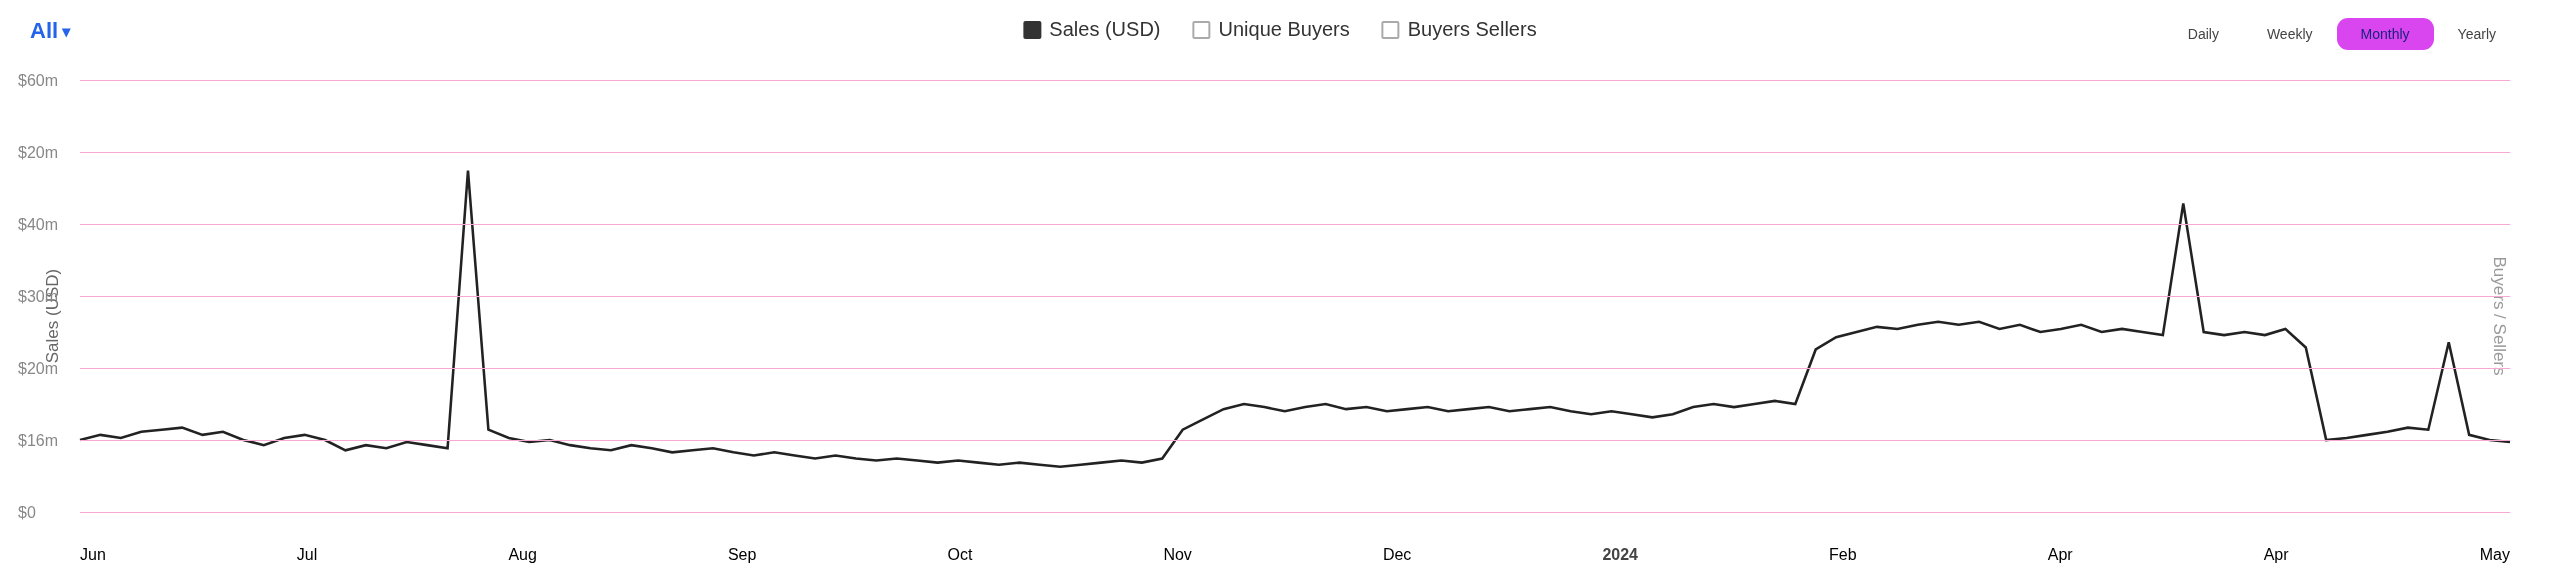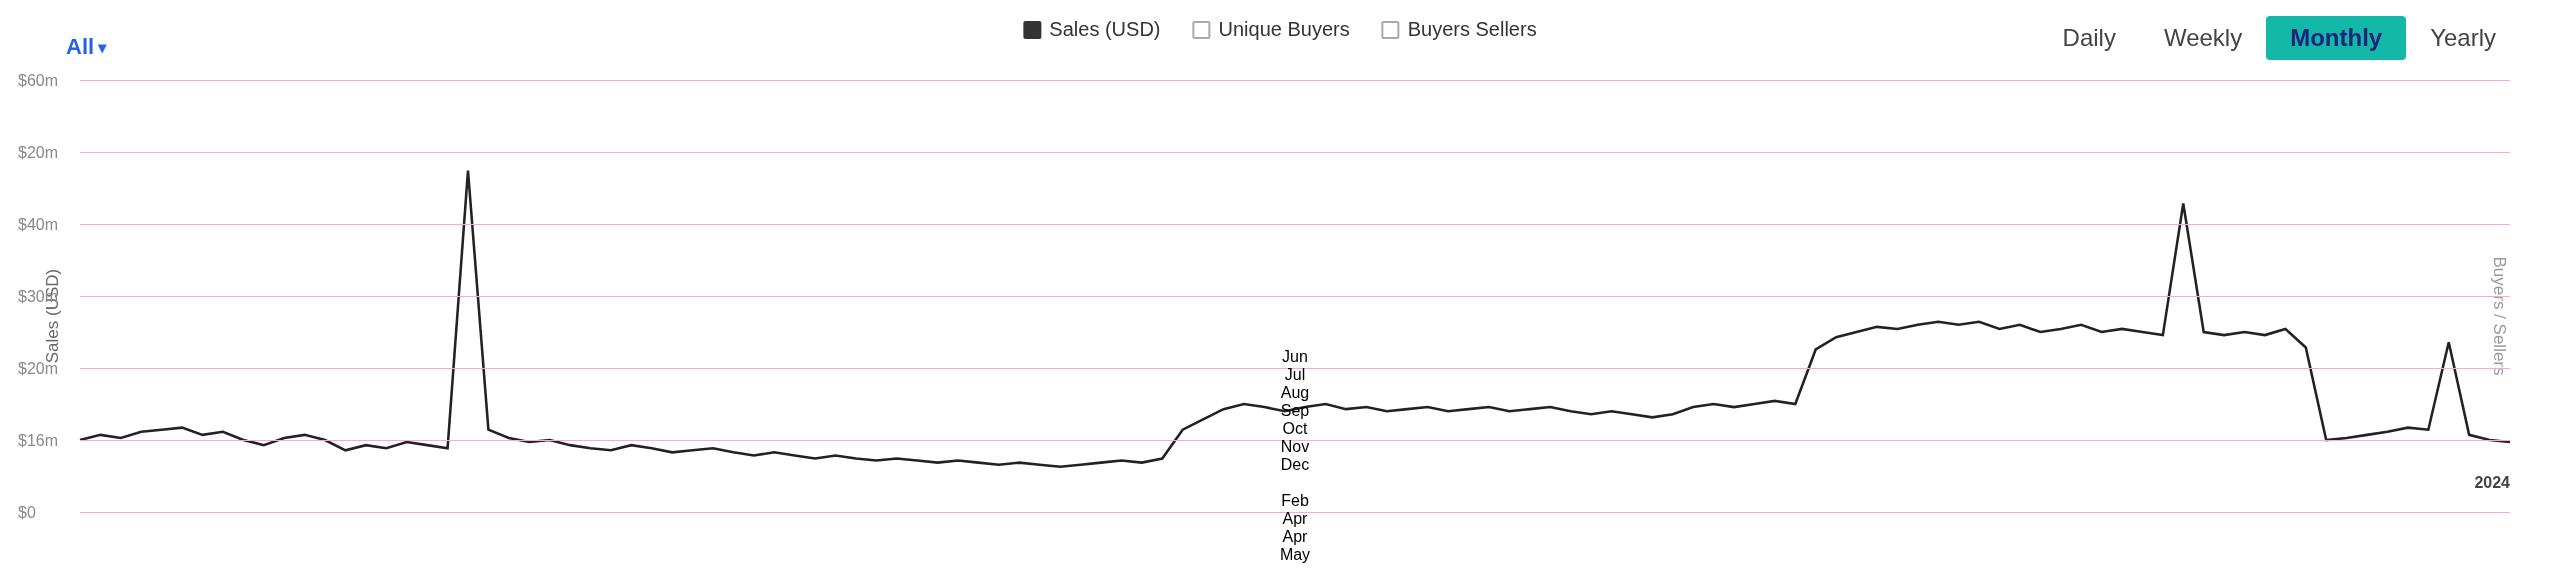--- a/index.html
+++ b/index.html
@@ -6,25 +6,24 @@
     body {
       font-family: -apple-system, BlinkMacSystemFont, 'Segoe UI', sans-serif;
       background: #fff;
       width: 2560px;
       height: 572px;
       overflow: hidden;
       position: relative;
     }
     .top-bar {
       display: flex;
-      align-items: flex-end;
+      align-items: flex-start;
       justify-content: space-between;
       padding: 18px 40px 0 30px;
       height: 60px;
-      margin-left: 36px;
     }
     .all-filter {
       display: flex;
       align-items: center;
       gap: 4px;
       font-size: 22px;
       font-weight: 600;
       color: #2563eb;
       cursor: pointer;
     }
@@ -61,32 +60,32 @@
       border-radius: 2px;
       background: #fff;
     }
     .time-filters {
       display: flex;
       align-items: center;
       gap: 0;
     }
     .time-btn {
       padding: 8px 24px;
-      font-size: 24px;
+      font-size: 14px;
       border: none;
       background: none;
       cursor: pointer;
       color: #444;
       border-radius: 6px;
     }
     .time-btn.active {
-      background: #14b8a6;
+      background: #d946ef;
       color: #1a237e;
-      font-weight: 700;
-      border-radius: 4px;
+      font-weight: 400;
+      border-radius: 11px;
     }
     .chart-container {
       position: relative;
       width: 100%;
       height: 512px;
       padding: 0 60px 0 80px;
     }
     .y-axis-label {
       position: absolute;
       left: 6px;
@@ -315,21 +314,21 @@
           2280,338
           2300,340
           2320,255
           2340,345
           2360,350
           2380,352
         "></polyline>
     </svg>
   </div>
 
-  <div style="position:absolute; bottom:8px; left:80px; right:50px; display:flex; justify-content:space-between;flex-direction:column;">
+  <div style="position:absolute; bottom:8px; left:80px; right:50px; display:flex; justify-content:space-between;">
     <span class="x-label">Jun</span>
     <span class="x-label">Jul</span>
     <span class="x-label">Aug</span>
     <span class="x-label">Sep</span>
     <span class="x-label">Oct</span>
     <span class="x-label">Nov</span>
     <span class="x-label">Dec</span>
     <span class="x-label" style="font-weight:600; color:#444;text-align:right;">2024</span>
     <span class="x-label">Feb</span>
     <span class="x-label">Apr</span>

